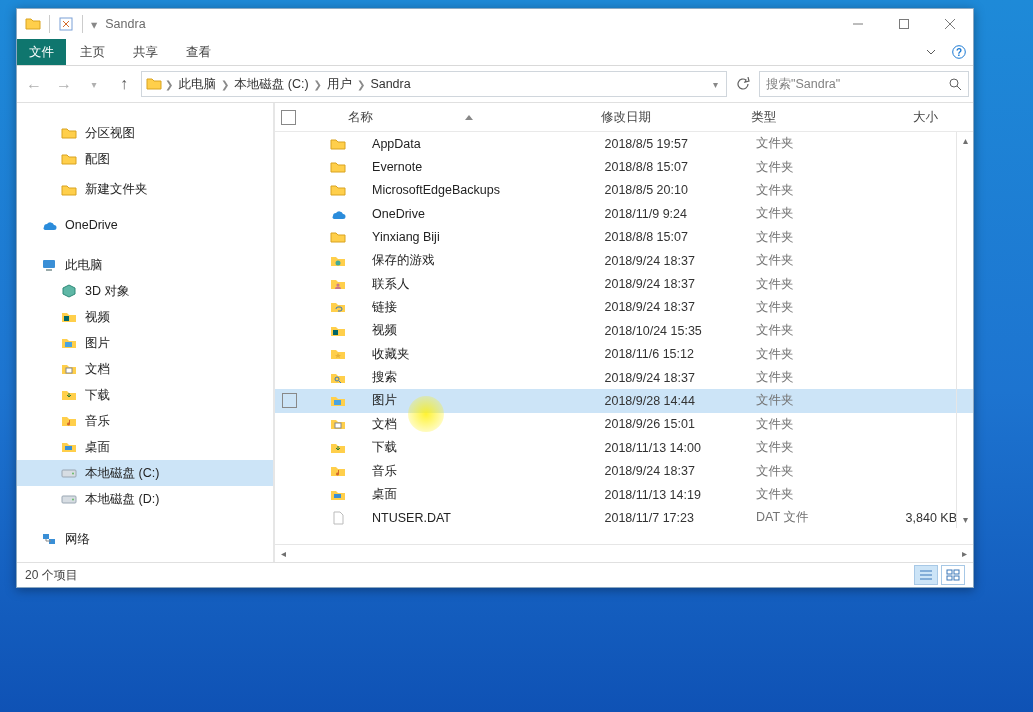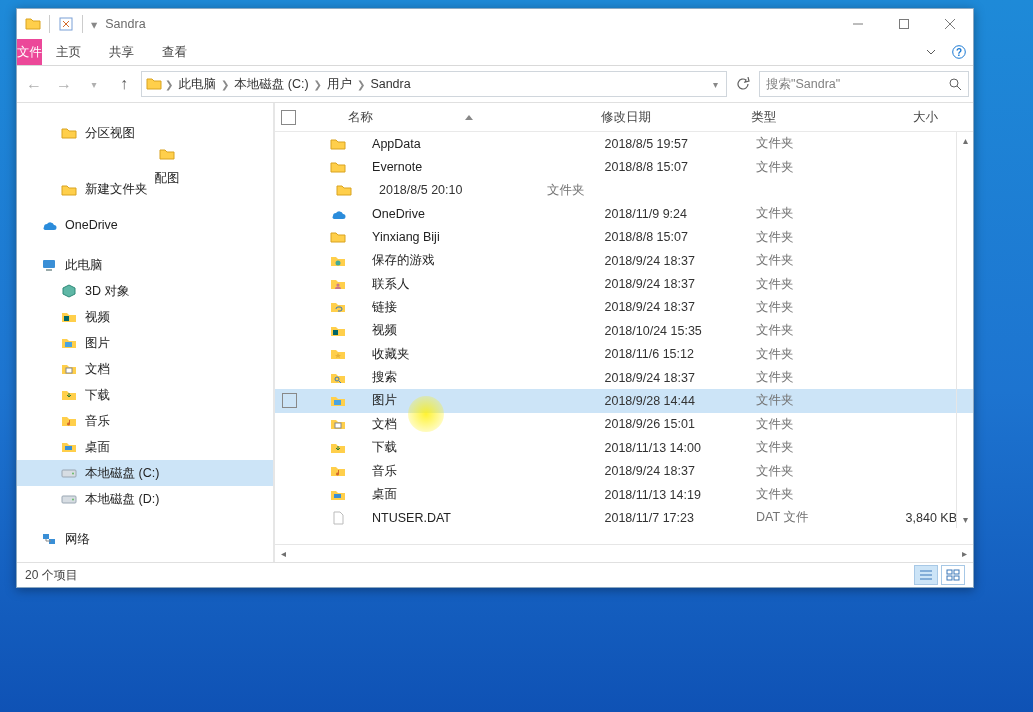--- a/index.html
+++ b/index.html
@@ -8,21 +8,21 @@
   
   .titlebar { height:30px; display:flex; align-items:center; }
   .titlebar .qat { display:flex; align-items:center; padding-left:8px; gap:4px; }
   .qat-sep { width:1px; height:18px; background:#ccc; margin:0 4px; }
   .title-text { color:#6b6b6b; margin-left:8px; font-size:12.5px; }
   .winctrls { margin-left:auto; display:flex; }
   .winbtn { width:46px; height:30px; display:flex; align-items:center; justify-content:center; color:#7a7a7a; }
   
   .tabs { height:26px; display:flex; align-items:stretch; border-bottom:1px solid #d9d9d9; }
   .tab { padding:0 14px; display:flex; align-items:center; color:#444; }
-  .tab.file { background:#ec4899; color:#fff; padding:0 0; }
+  .tab.file { background:#0f766e; color:#fff; padding:0 12px; }
   .tabs .spacer { flex:1; }
   .tabs .chev { width:28px; display:flex; align-items:center; justify-content:center; color:#5a5a5a; }
   .tabs .help { width:28px; display:flex; align-items:center; justify-content:center; color:#1a79d3; font-weight:bold; }
   
   .addrbar { height:36px; display:flex; align-items:center; border-bottom:1px solid #e0e0e0; padding:0 4px; gap:4px; }
   .navbtn { width:26px; height:26px; display:flex; align-items:center; justify-content:center; color:#b0b0b0; font-size:16px; }
   .navbtn.enabled { color:#606060; }
   .breadcrumb { flex:1; height:24px; border:1px solid #d0d6dc; display:flex; align-items:center; padding:0 4px; }
   .crumb { display:flex; align-items:center; gap:4px; padding:0 2px; color:#333; white-space:nowrap; }
   .crumb-sep { color:#8a8a8a; padding:0 3px; font-size:10px; }
@@ -176,21 +176,21 @@
   <div class="body">
     <div class="nav" id="nav">
         <div class="nav-item" style="padding-left: 44px; margin-top: 13px;">
           <span class="ico">
             <svg width="16" height="16">
               <path d="M1 4h5l2 2h7v7H1z" fill="#ffcf4b" stroke="#d9a321"></path>
             </svg>
           </span>
           <span class="lbl">分区视图</span>
         </div>
-        <div class="nav-item" style="padding-left: 44px; flex-direction: column;">
+        <div class="nav-item" style="padding-left: 44px;">
           <span class="ico">
             <svg width="16" height="16">
               <path d="M1 4h5l2 2h7v7H1z" fill="#ffcf4b" stroke="#d9a321"></path>
             </svg>
           </span>
           <span class="lbl">配图</span>
         </div>
         <div class="nav-item" style="padding-left: 44px; align-items: flex-end;">
           <span class="ico">
             <svg width="16" height="16">
@@ -349,20 +349,21 @@
             <div class="type">文件夹</div>
             <div class="size"></div>
           </div>
           <div class="row">
             <div class="cbox"></div>
             <div class="ico">
               <svg width="16" height="16">
                 <path d="M1 4h5l2 2h7v7H1z" fill="#ffcf4b" stroke="#d9a321"></path>
               </svg>
             </div>
+            <div class="name">MicrosoftEdgeBackups</div>
             <div class="date">2018/8/5 20:10</div>
             <div class="type">文件夹</div>
             <div class="size"></div>
           </div>
           <div class="row">
             <div class="cbox"></div>
             <div class="ico">
               <svg width="16" height="16">
                 <path d="M3 10a3 3 0 013-3 4 4 0 017 1 2.5 2.5 0 010 5H4a2 2 0 01-1-3z" fill="#2b8cdb"></path>
               </svg>

